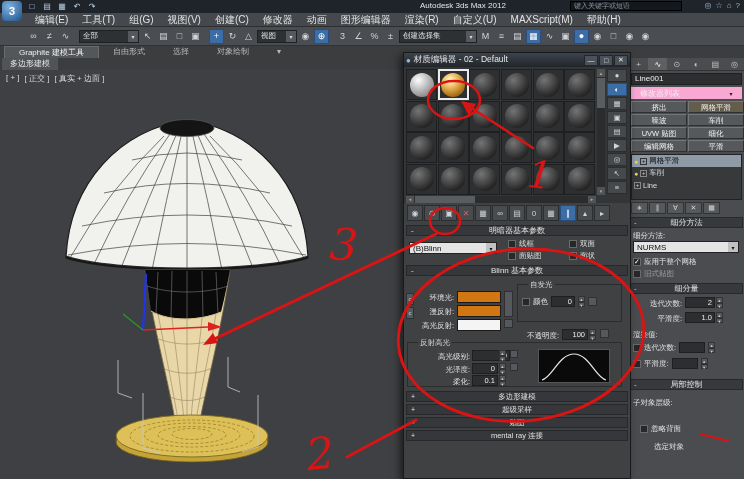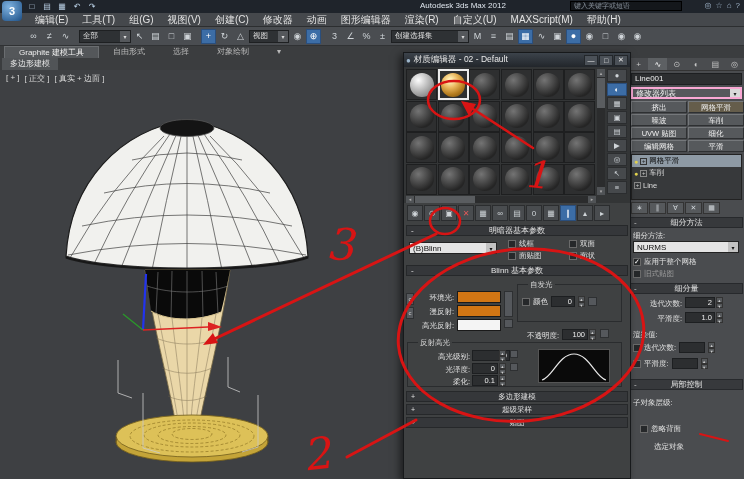--- a/index.html
+++ b/index.html
@@ -48,21 +48,21 @@
   #vplabel { position:absolute; left:6px; top:3px; display:flex; gap:5px; font-size:8px; color:#d8d8d8; }
 
   
   #cpanel { position:absolute; left:628px; top:58px; width:116px; height:421px; background:#4a4c4f;
             border-left:1px solid #2b2d2f; z-index:5; font-size:7.5px; }
   #cptabs { display:flex; height:13px; border-bottom:1px solid #333; }
   #cptabs span { flex:1; text-align:center; font-size:8px; color:#c8c8c8; line-height:13px; }
   #cptabs span.active { background:#5d6063; color:#fff; }
   .cpfield { margin:2px 2px 0 2px; height:12px; background:#2c2e30; border:1px solid #1d1f21;
              color:#eee; font-size:8px; line-height:10px; padding-left:3px; }
-  .cpdrop { margin:2px 2px 0 2px; height:12px; background:#55585b; border:2px solid #f9a8d4;
+  .cpdrop { margin:2px 2px 0 2px; height:12px; background:#55585b; border:6px solid #f9a8d4;
             display:flex; align-items:center; font-size:8px; color:#f0f0f0; padding-left:3px; }
   .cpdrop .arr { margin-left:auto; width:10px; height:100%; background:#d9d9d9; color:#222;
                  font-size:6px; display:flex; align-items:center; justify-content:center; }
   #modgrid { display:grid; grid-template-columns:56px 56px; gap:1px; margin:2px 1px 0 2px; }
   #modgrid .mbtn { height:12px; background:#56595c; border:1px solid; border-color:#75787b #2e3032 #2e3032 #75787b;
                    color:#eee; font-size:7.5px; text-align:center; line-height:11px; overflow:hidden; }
   #modgrid .mbtn.hl { background:#655d4b; }
   #stackbox { margin:2px 2px 0 2px; height:46px; background:#37393b; border:1px solid #222; overflow:hidden; }
   .srow { height:12px; display:flex; align-items:center; gap:2px; padding-left:2px; color:#ddd; font-size:7.5px; }
   .srow.sel { background:#8e9aa5; color:#0a0a0a; }
@@ -194,21 +194,21 @@
     <span class="mi">自定义(U)</span>
     <span class="mi">MAXScript(M)</span>
     <span class="mi">帮助(H)</span>
   </div>
 
   <div id="maintoolbar">
     <span class="tbtn">∞</span>
     <span class="tbtn">≠</span>
     <span class="tbtn">∿</span>
     <span class="tsep"></span>
-    <div class="dd" style="width:52px;">
+    <div class="dd" style="width:60px;">
       <span>全部</span>
       <span class="arr">▾</span>
     </div>
     <span class="tbtn">↖</span>
     <span class="tbtn">▤</span>
     <span class="tbtn">□</span>
     <span class="tbtn">▣</span>
     <span class="tsep"></span>
     <span class="tbtn active">+</span>
     <span class="tbtn">↻</span>
@@ -679,20 +679,24 @@
       <span>多边形建模</span>
     </div>
     <div class="bottomroll">
       <span class="rplus">+</span>
       <span>超级采样</span>
     </div>
     <div class="bottomroll">
       <span class="rplus">+</span>
       <span>贴图</span>
     </div>
+    <div class="bottomroll">
+      <span class="rplus">+</span>
+      <span>mental ray 连接</span>
+    </div>
   </div>
 
   <svg id="overlay" width="744" height="479" viewBox="0 0 744 479">
     <g stroke="#d81414" stroke-width="2.5" fill="none" stroke-linecap="round">
       <ellipse cx="454" cy="100" rx="26" ry="19"></ellipse>
       <path d="M 533,148 L 470,107"></path>
       <ellipse cx="445" cy="221" rx="15" ry="13"></ellipse>
       <path d="M 436,234 L 210,341" stroke-width="3"></path>
       <ellipse cx="521" cy="335" rx="123" ry="86" stroke-width="3" transform="rotate(-5 521 335)"></ellipse>
       <path d="M 347,457 L 416,420" stroke-width="3"></path>

